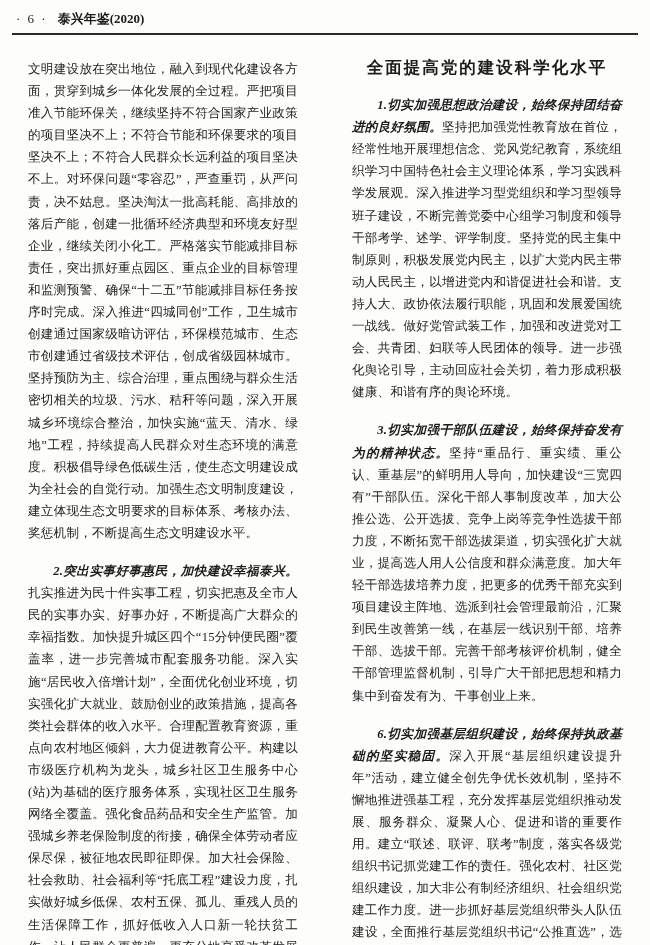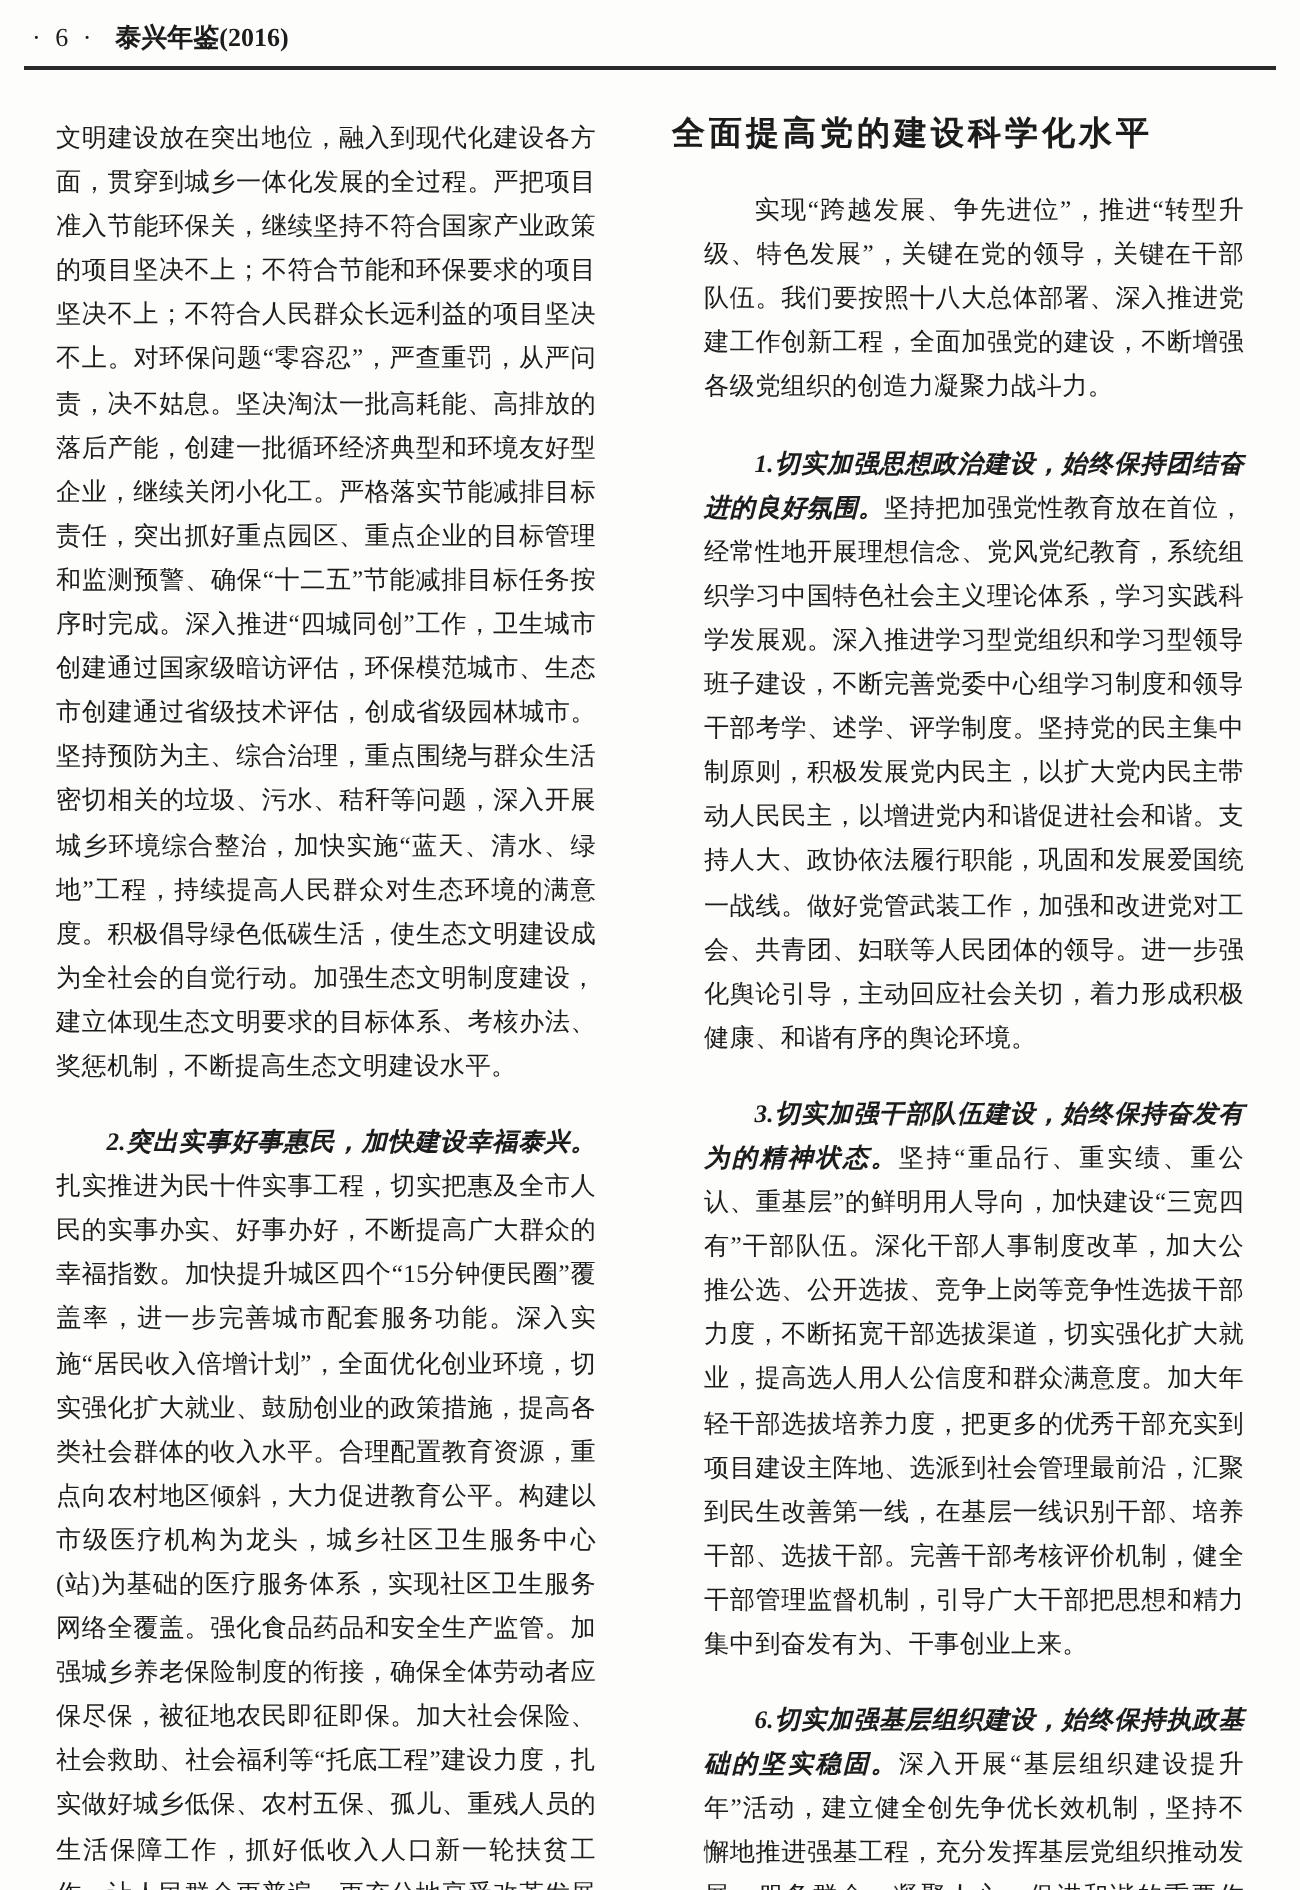--- a/index.html
+++ b/index.html
@@ -56,34 +56,34 @@
     text-indent: 2em;
   }
   .lead {
     font-style: italic;
     font-weight: 700;
   }
   .section-heading {
     font-family: "Liberation Sans", "DejaVu Sans", sans-serif;
     font-weight: bold;
     font-size: 16.5px;
-    text-align: left;
+    text-align: center;
     letter-spacing: 2px;
     margin: 14px 0 13px 0;
     font-style: normal;
   }
 </style>
 </head>
 <body>
 
 <div class="page">
 
   <header class="page-header">
     <span class="page-num">· 6 ·</span>
-    <span class="book-title">泰兴年鉴(2016)</span>
+    <span class="book-title">泰兴年鉴(2020)</span>
   </header>
 
   <div class="header-rule"></div>
 
   <main class="columns">
 
     <section class="col">
       <p>
         <span>文明建设放在突出地位，融入到现代化建设各方面，贯穿到城乡一体化发展的全过程。严把项目准入节能环保关，继续坚持不符合国家产业政策的项目坚决不上；不符合节能和环保要求的项目坚决不上；不符合人民群众长远利益的项目坚决不上。对环保问题“零容忍”，严查重罚，从严问责，决不姑息。坚决淘汰一批高耗能、高排放的落后产能，创建一批循环经济典型和环境友好型企业，继续关闭小化工。严格落实节能减排目标责任，突出抓好重点园区、重点企业的目标管理和监测预警、确保“十二五”节能减排目标任务按序时完成。深入推进“四城同创”工作，卫生城市创建通过国家级暗访评估，环保模范城市、生态市创建通过省级技术评估，创成省级园林城市。坚持预防为主、综合治理，重点围绕与群众生活密切相关的垃圾、污水、秸秆等问题，深入开展城乡环境综合整治，加快实施“蓝天、清水、绿地”工程，持续提高人民群众对生态环境的满意度。积极倡导绿色低碳生活，使生态文明建设成为全社会的自觉行动。加强生态文明制度建设，建立体现生态文明要求的目标体系、考核办法、奖惩机制，不断提高生态文明建设水平。</span>
       </p>
@@ -93,23 +93,20 @@
       <p class="ind">
         <span class="lead">7.突出社会管理创新，加快建设和谐泰兴。</span><span>深化拓展“三解三促”群众工作团工作，在促进基层和谐和为民服务中发挥积极作用，打造具有时代特征和泰兴特色的群众工作品牌。积极创新巡回接访团工作机制，方便群众反映诉求，努力将问题解决在基层。全面推行“一委一居一站一办”社区管理架构、不断完善社区服务功能。扎实推进城区网格化管理，建好市级社会管理服务平台，促进城市管理更加精细高效。完善提升中心户长制，进一步发挥其服务群众、化解矛盾、维护稳定的基础性作用。深入推进平安泰兴、法治泰兴</span>
       </p>
     </section>
 
     <section class="col">
 
       <h2 class="section-heading">全面提高党的建设科学化水平</h2>
 
       <p class="ind">
-        <span>实现“跨越发展、争先进位”，推进“转型升级、特色发展”，关键在党的领导，关键在干部队伍。我们要按照十八大总体部署、深入推进党建工作创新工程，全面加强党的建设，不断增强各级党组织的创造力凝聚力战斗力。</span>
-      </p>
-      <p class="ind">
         <span class="lead">1.切实加强思想政治建设，始终保持团结奋进的良好氛围。</span><span>坚持把加强党性教育放在首位，经常性地开展理想信念、党风党纪教育，系统组织学习中国特色社会主义理论体系，学习实践科学发展观。深入推进学习型党组织和学习型领导班子建设，不断完善党委中心组学习制度和领导干部考学、述学、评学制度。坚持党的民主集中制原则，积极发展党内民主，以扩大党内民主带动人民民主，以增进党内和谐促进社会和谐。支持人大、政协依法履行职能，巩固和发展爱国统一战线。做好党管武装工作，加强和改进党对工会、共青团、妇联等人民团体的领导。进一步强化舆论引导，主动回应社会关切，着力形成积极健康、和谐有序的舆论环境。</span>
       </p>
       <p class="ind">
         <span class="lead">3.切实加强干部队伍建设，始终保持奋发有为的精神状态。</span><span>坚持“重品行、重实绩、重公认、重基层”的鲜明用人导向，加快建设“三宽四有”干部队伍。深化干部人事制度改革，加大公推公选、公开选拔、竞争上岗等竞争性选拔干部力度，不断拓宽干部选拔渠道，切实强化扩大就业，提高选人用人公信度和群众满意度。加大年轻干部选拔培养力度，把更多的优秀干部充实到项目建设主阵地、选派到社会管理最前沿，汇聚到民生改善第一线，在基层一线识别干部、培养干部、选拔干部。完善干部考核评价机制，健全干部管理监督机制，引导广大干部把思想和精力集中到奋发有为、干事创业上来。</span>
       </p>
       <p class="ind">
         <span class="lead">6.切实加强基层组织建设，始终保持执政基础的坚实稳固。</span><span>深入开展“基层组织建设提升年”活动，建立健全创先争优长效机制，坚持不懈地推进强基工程，充分发挥基层党组织推动发展、服务群众、凝聚人心、促进和谐的重要作用。建立“联述、联评、联考”制度，落实各级党组织书记抓党建工作的责任。强化农村、社区党组织建设，加大非公有制经济组织、社会组织党建工作力度。进一步抓好基层党组织带头人队伍建设，全面推行基层党组织书记“公推直选”，选优配强基层党组织书记、把想干事、能干事、干成事的各界能人充实到基</span>
       </p>
     </section>
 

